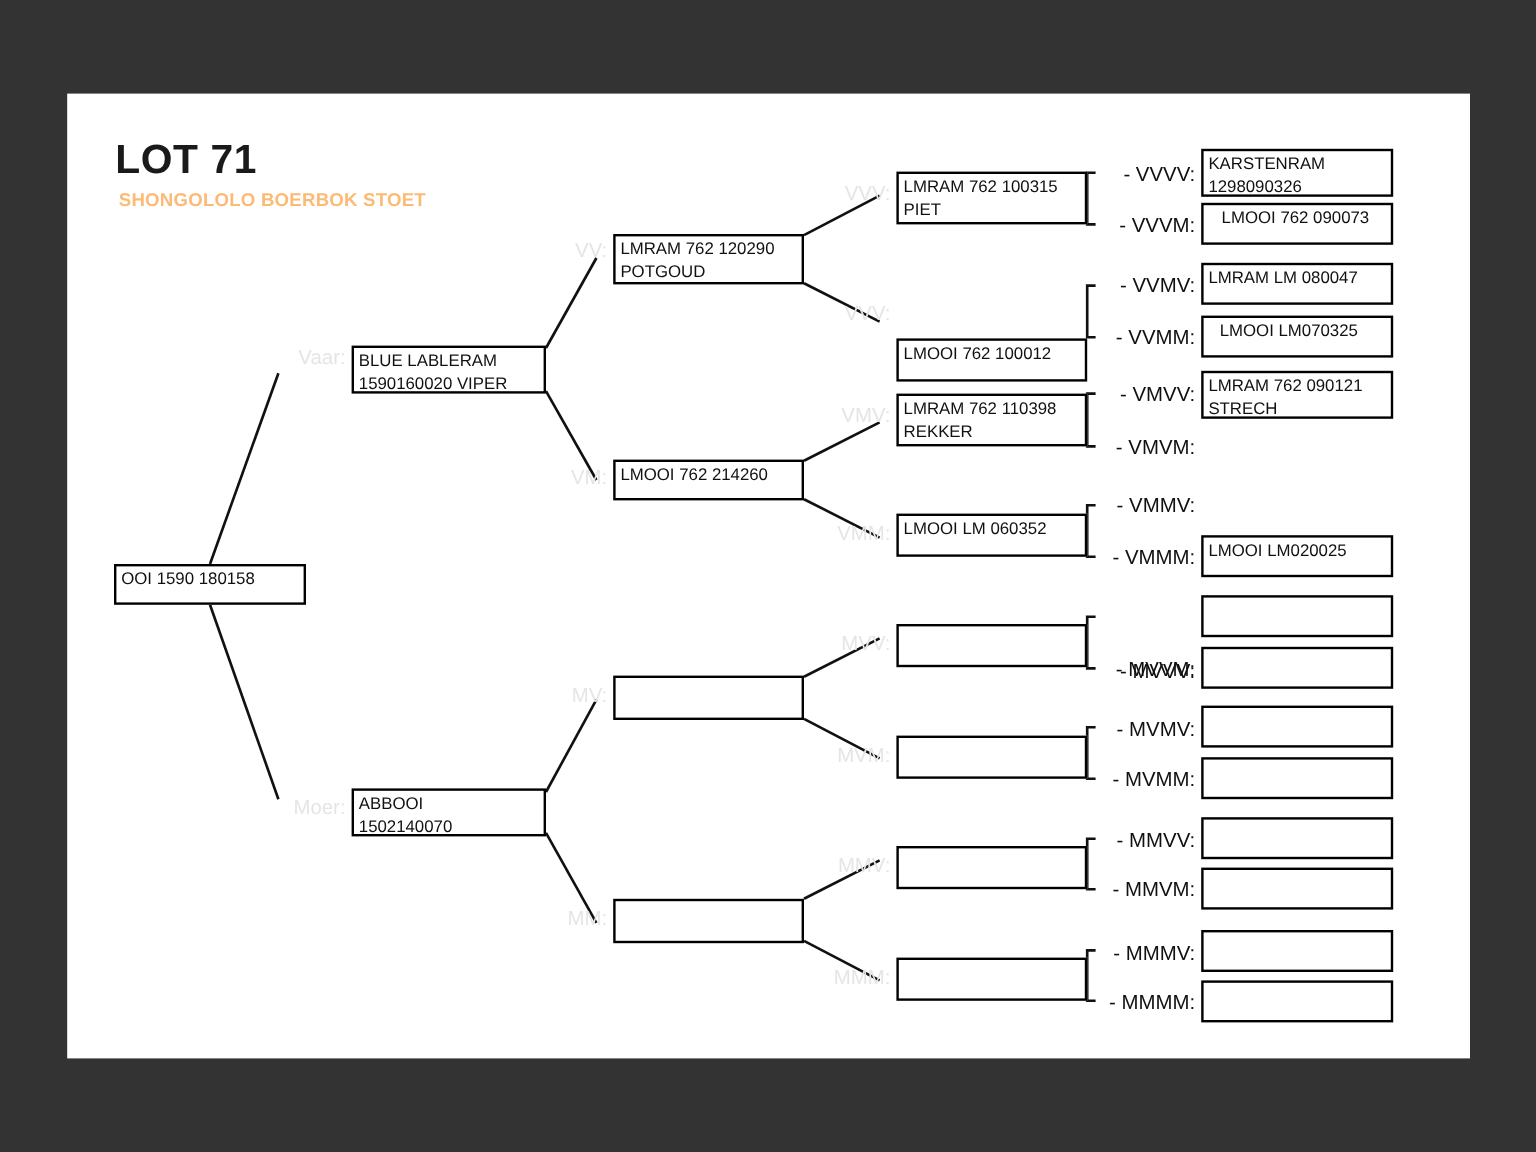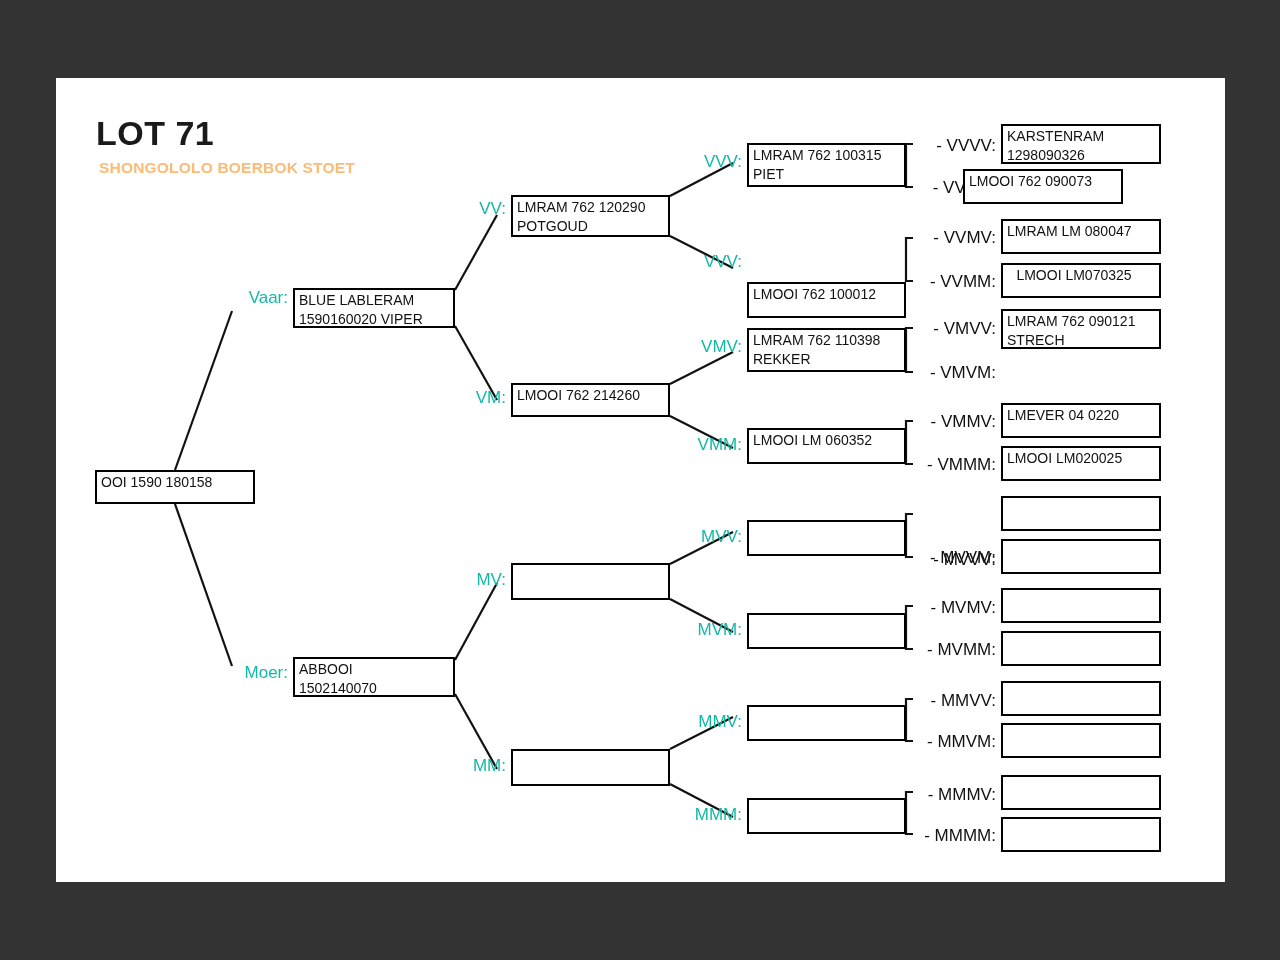--- a/index.html
+++ b/index.html
@@ -63,21 +63,21 @@
     padding: 1px 18px 0 4px;
     font-size: 14px;
     line-height: 19px;
     color: #111111;
     overflow: hidden;
     white-space: pre-line;
   }
   .ped-label {
     position: absolute;
     font-size: 17px;
-    color: #14b8a6;
+    color: #e5e5e5;
     white-space: nowrap;
     text-align: right;
   }
   .gen4-label {
     position: absolute;
     font-size: 17px;
     color: #111111;
     white-space: nowrap;
     text-align: right;
   }
@@ -172,36 +172,35 @@
   <div class="ped-box" style="left:747px; top:705px; width:159px; height:36px;"></div>
 
   <div class="ped-label" style="left:625px; top:805px; width:117px;">MMM:</div>
   <div class="ped-box" style="left:747px; top:798px; width:159px; height:36px;"></div>
 
   <div class="gen4-label" style="left:880px; top:136px; width:116px;">- VVVV:</div>
   <div class="ped-box" style="left:1001px; top:124px; width:160px; height:40px;">KARSTENRAM
 1298090326</div>
 
   <div class="gen4-label" style="left:880px; top:178px; width:116px;">- VVVM:</div>
-  <div class="ped-box" style="left:963px; top:169px; width:160px; height:35px;">LMOOI 762 090073</div>
+  <div class="ped-box" style="left:1001px; top:169px; width:160px; height:35px;text-align:right;">LMOOI 762 090073</div>
 
   <div class="gen4-label" style="left:880px; top:228px; width:116px;">- VVMV:</div>
   <div class="ped-box" style="left:1001px; top:219px; width:160px; height:35px;">LMRAM LM 080047</div>
 
   <div class="gen4-label" style="left:880px; top:272px; width:116px;">- VVMM:</div>
   <div class="ped-box" style="left:1001px; top:263px; width:160px; height:35px;text-align:center;">LMOOI LM070325</div>
 
   <div class="gen4-label" style="left:880px; top:319px; width:116px;">- VMVV:</div>
   <div class="ped-box" style="left:1001px; top:309px; width:160px; height:40px;">LMRAM 762 090121
 STRECH</div>
 
   <div class="gen4-label" style="left:880px; top:363px; width:116px;">- VMVM:</div>
 
   <div class="gen4-label" style="left:880px; top:412px; width:116px;">- VMMV:</div>
-  <div class="ped-box" style="left:1001px; top:403px; width:160px; height:35px;">LMEVER 04 0220</div>
 
   <div class="gen4-label" style="left:880px; top:455px; width:116px;">- VMMM:</div>
   <div class="ped-box" style="left:1001px; top:446px; width:160px; height:35px;">LMOOI LM020025</div>
 
   <div class="gen4-label" style="left:880px; top:506px; width:116px;margin-top:44px;">- MVVV:</div>
   <div class="ped-box" style="left:1001px; top:496px; width:160px; height:35px;"></div>
 
   <div class="gen4-label" style="left:880px; top:548px; width:116px;">- MVVM:</div>
   <div class="ped-box" style="left:1001px; top:539px; width:160px; height:35px;"></div>
 

